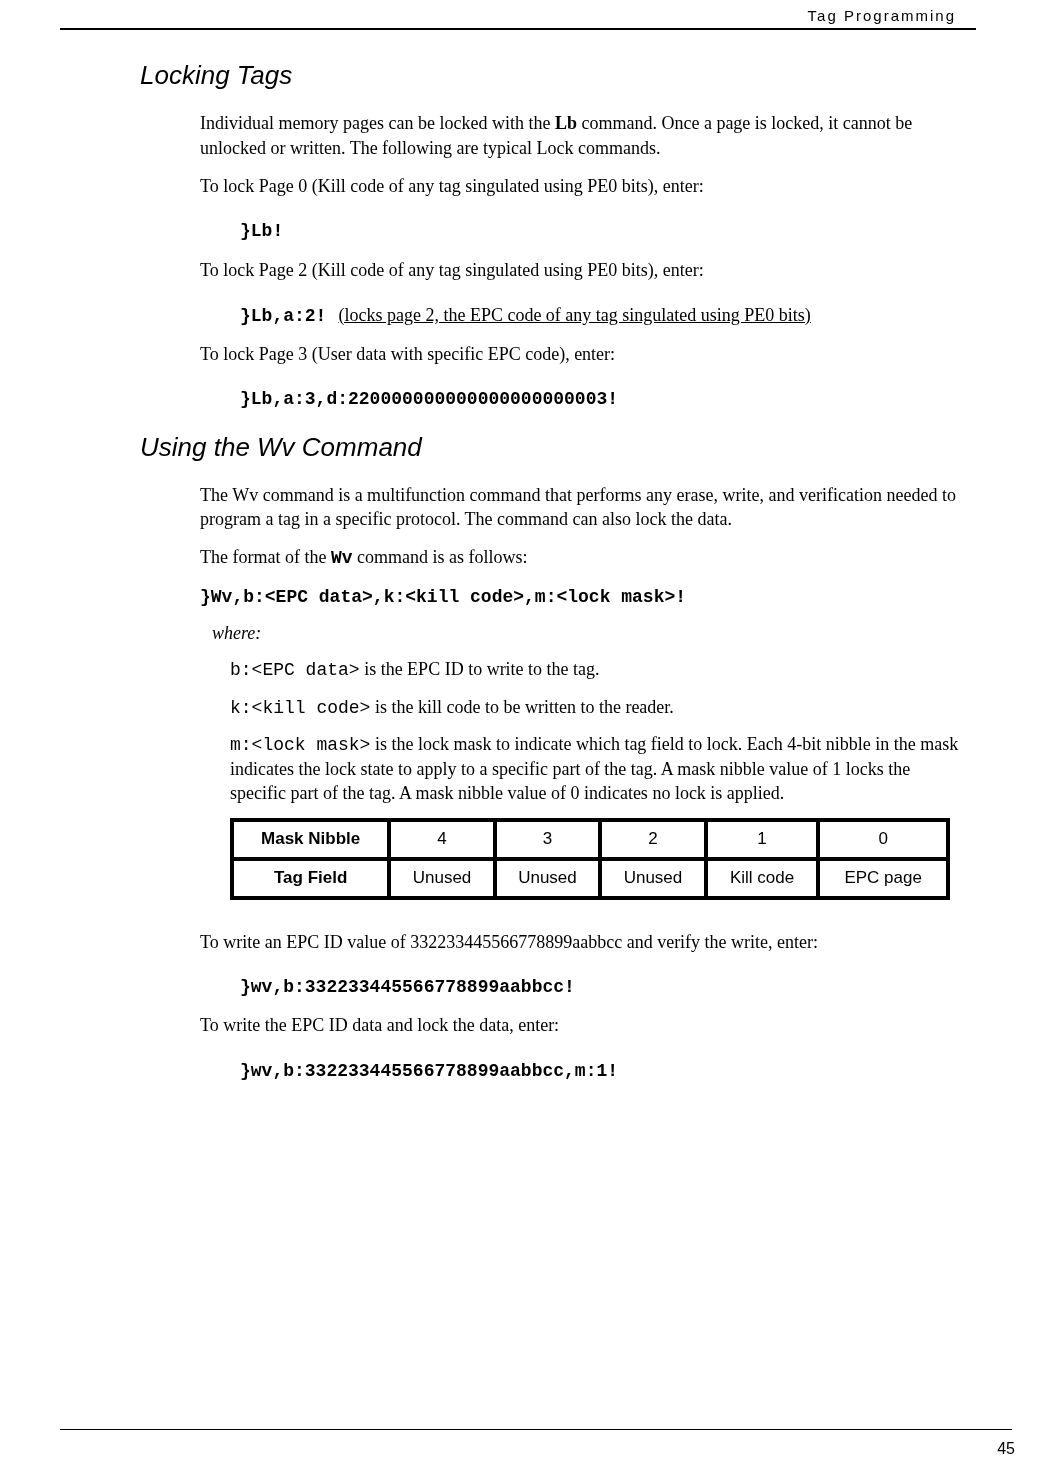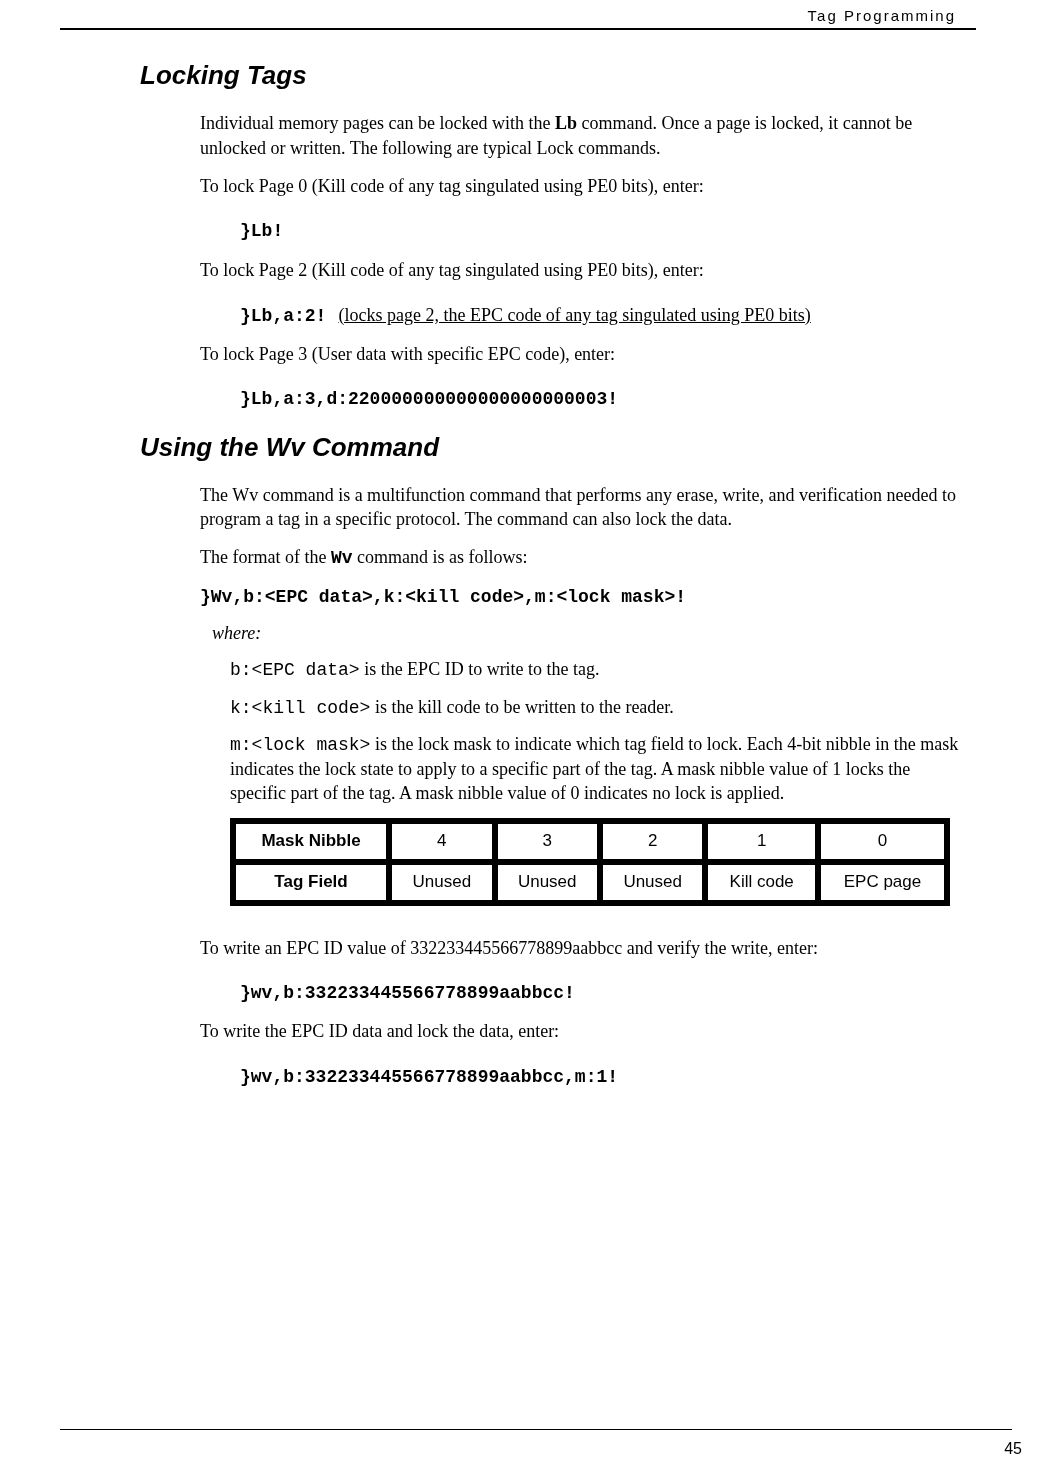--- a/index.html
+++ b/index.html
@@ -31,21 +31,21 @@
     border-top: 2px solid black;
     margin: 2px 0 28px 0;
   }
   .content {
     padding-left: 80px;
     padding-right: 10px;
   }
   h2.section-title {
     font-family: Arial, Helvetica, sans-serif;
     font-style: italic;
-    font-weight: bold;
+    font-weight: normal;
     font-size: 26px;
     margin: 18px 0 18px 0;
   }
   .body-block {
     margin-left: 60px;
   }
   p {
     margin: 14px 0;
   }
   .code-indent {
@@ -81,31 +81,31 @@
     margin: 12px 0 12px 30px;
   }
   table.nibble {
     border-collapse: collapse;
     font-family: Arial, Helvetica, sans-serif;
     font-size: 17px;
     margin: 8px 0 30px 0;
     width: 720px;
   }
   table.nibble th, table.nibble td {
-    border: 6px solid #000000;
+    border: 4px solid #000000;
     padding: 6px 10px;
     text-align: center;
   }
   table.nibble th {
     font-weight: bold;
   }
   .pagenum {
     position: absolute;
     bottom: 18px;
-    right: 14px;
+    right: 21px;
     font-family: Arial, Helvetica, sans-serif;
     font-size: 16px;
   }
   .bottom-rule {
     position: absolute;
     bottom: 48px;
     left: 60px;
     right: 24px;
     border-top: 1px solid black;
   }

